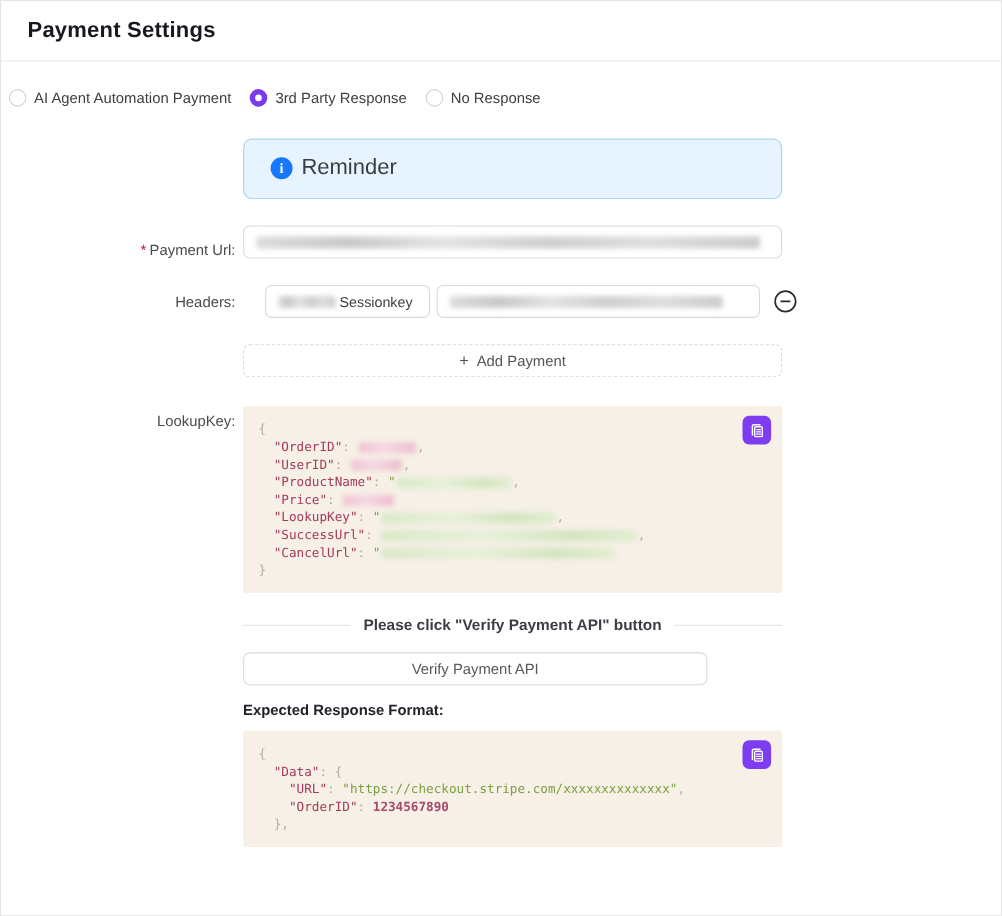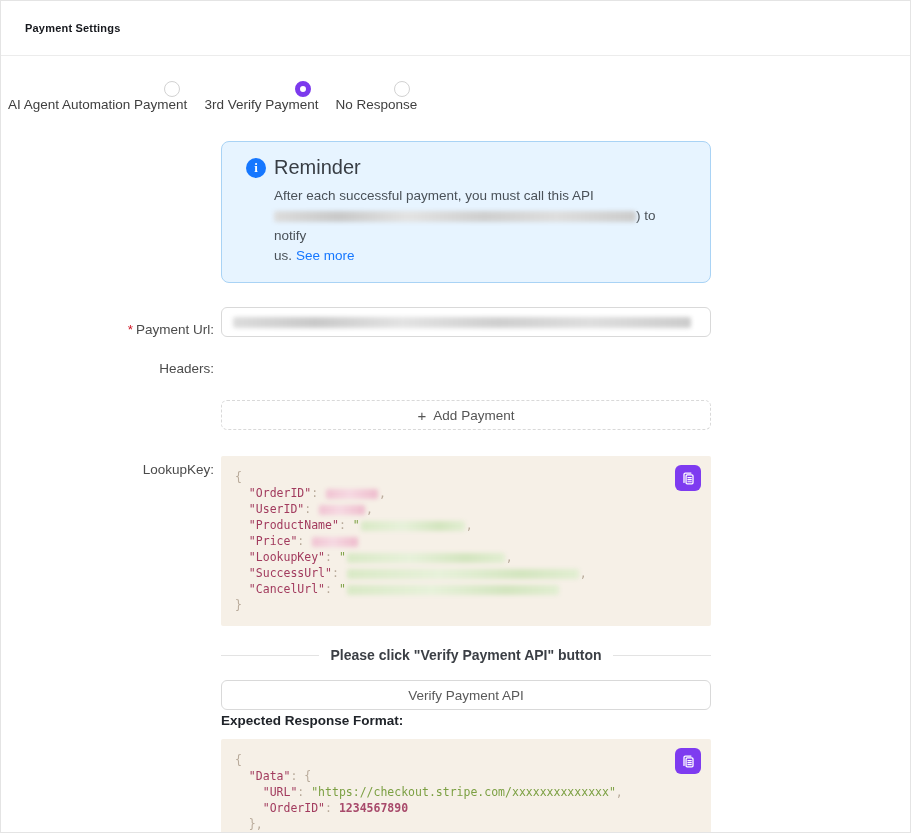--- a/index.html
+++ b/index.html
@@ -4,33 +4,33 @@
 <style>
   * { margin:0; padding:0; box-sizing:border-box; }
   html,body { background:#fff; }
   body { font-family:"Liberation Sans", sans-serif; color:#333; }
   .page { position:relative; width:911px; height:833px; background:#fff;
           border:1px solid #e4e4e4; overflow:hidden; }
 
   
   .page-header { height:55px; display:flex; align-items:center; padding:0 24px;
                  border-bottom:1px solid #ececec; }
-  .page-title { font-size:11px; font-weight:700; color:#16181d; letter-spacing:.2px; }
+  .page-title { font-size:20px; font-weight:700; color:#16181d; letter-spacing:.2px; }
 
   
   .row { display:flex; }
   .row-label { width:213px; flex:0 0 213px; text-align:right; font-size:13.5px;
                color:#4b4b4b; padding-right:0; }
   .row-content { margin-left:7px; width:490px; flex:0 0 490px; position:relative; }
   .req { color:#cf1322; margin-right:3px; }
 
   
   .radio-row { margin-top:25px; align-items:center; }
   .radio-row .row-content { width:660px; flex:0 0 660px; display:flex; align-items:center; }
-  .radio-option { display:inline-flex; align-items:flex-end; margin-right:17px; cursor:pointer;flex-direction:column; }
+  .radio-option { display:inline-flex; align-items:center; margin-right:17px; cursor:pointer; }
   .radio-circle { width:16px; height:16px; border-radius:50%; background:#fff;
                   border:1px solid #d2d2d2; margin-right:7px; flex:0 0 16px; }
   .radio-option.checked .radio-circle { border:5px solid #7c3aed; }
   .radio-label { font-size:13.5px; color:#3f3f3f; }
 
   
   .reminder { margin-left:220px; margin-top:29px; width:490px; background:#e7f4ff;
               border:1px solid #a9d3f5; border-radius:8px; padding:14px 20px 16px 24px; }
   .reminder-head { display:flex; align-items:center; }
   .info-icon { width:20px; height:20px; border-radius:50%; background:#1677ff; color:#fff;
@@ -81,25 +81,25 @@
   .code-block .blur { margin:0 1px; }
   .copy-btn { position:absolute; top:9px; right:10px; width:26px; height:26px;
               border:none; border-radius:6px; background:#7e3bf0; cursor:pointer;
               display:flex; align-items:center; justify-content:center; }
 
   
   .divider { margin-left:220px; margin-top:21px; width:490px; display:flex;
              align-items:center; gap:11px; }
   .divider-line { flex:1; height:1px; background:#e3e3e3; }
   .divider-text { font-size:14px; font-weight:700; color:#3b3f45; white-space:nowrap; }
-  .verify-btn { margin-left:220px; margin-top:17px; width:490px; height:30px;
+  .verify-btn { margin-left:220px; margin-top:17px; width:422px; height:30px;
                 background:#fff; border:1px solid #d9d9d9; border-radius:6px;
                 font-size:13.5px; color:#595959; cursor:pointer;
                 font-family:"Liberation Sans", sans-serif; }
-  .expected-label { margin-left:220px; margin-top:3px; font-size:13.5px;
+  .expected-label { margin-left:220px; margin-top:15px; font-size:13.5px;
                     font-weight:700; color:#20242a; }
   .response-wrap { margin-left:220px; margin-top:11px; }
 </style>
 </head>
 <body>
 
 <div class="page">
 
   
   <div class="page-header">
@@ -108,57 +108,66 @@
 
   
   <div class="row radio-row">
     <div class="row-content">
       <span class="radio-option">
         <span class="radio-circle"></span>
         <span class="radio-label">AI Agent Automation Payment</span>
       </span>
       <span class="radio-option checked">
         <span class="radio-circle"></span>
-        <span class="radio-label">3rd Verify Payment</span>
+        <span class="radio-label">3rd Party Response</span>
       </span>
       <span class="radio-option">
         <span class="radio-circle"></span>
         <span class="radio-label">No Response</span>
       </span>
     </div>
   </div>
 
   
   <div class="reminder">
     <div class="reminder-head">
       <span class="info-icon">i</span>
       <span class="reminder-title">Reminder</span>
     </div>
-    <div class="reminder-body">
-      <span>After each successful payment, you must call this API</span><br>
-      <span class="blur" style="width:362px;"></span><span>) to notify</span><br>
-      <span>us.</span><a class="see-more">See more</a>
-    </div>
   </div>
 
   
   <div class="row url-row">
     <div class="row-label">
       <span class="req">*</span><span>Payment Url:</span>
     </div>
     <div class="row-content">
       <div class="text-input">
         <span class="blur" style="width:458px;"></span>
       </div>
     </div>
   </div>
 
   
   <div class="row headers-row">
     <div class="row-label">Headers:</div>
+    <div class="row-content">
+      <div class="text-input hdr-key">
+        <span class="blur" style="width:52px;"></span>&nbsp;<span>Sessionkey</span>
+      </div>
+      <div class="text-input hdr-val">
+        <span class="blur" style="width:248px;"></span>
+      </div>
+      <button class="remove-btn">
+        <svg width="22" height="22" viewBox="0 0 22 22">
+          <circle cx="11" cy="11" r="9.3" fill="none" stroke="#2b2b2b" stroke-width="1.5"></circle>
+          <line x1="6.5" y1="11" x2="15.5" y2="11" stroke="#2b2b2b" stroke-width="1.5"></line>
+        </svg>
+      </button>
+    </div>
   </div>
 
   
   <button class="add-header-btn">
     <span class="plus-glyph">+</span>
     <span>Add Payment</span>
   </button>
 
   
   <div class="row params-row">

